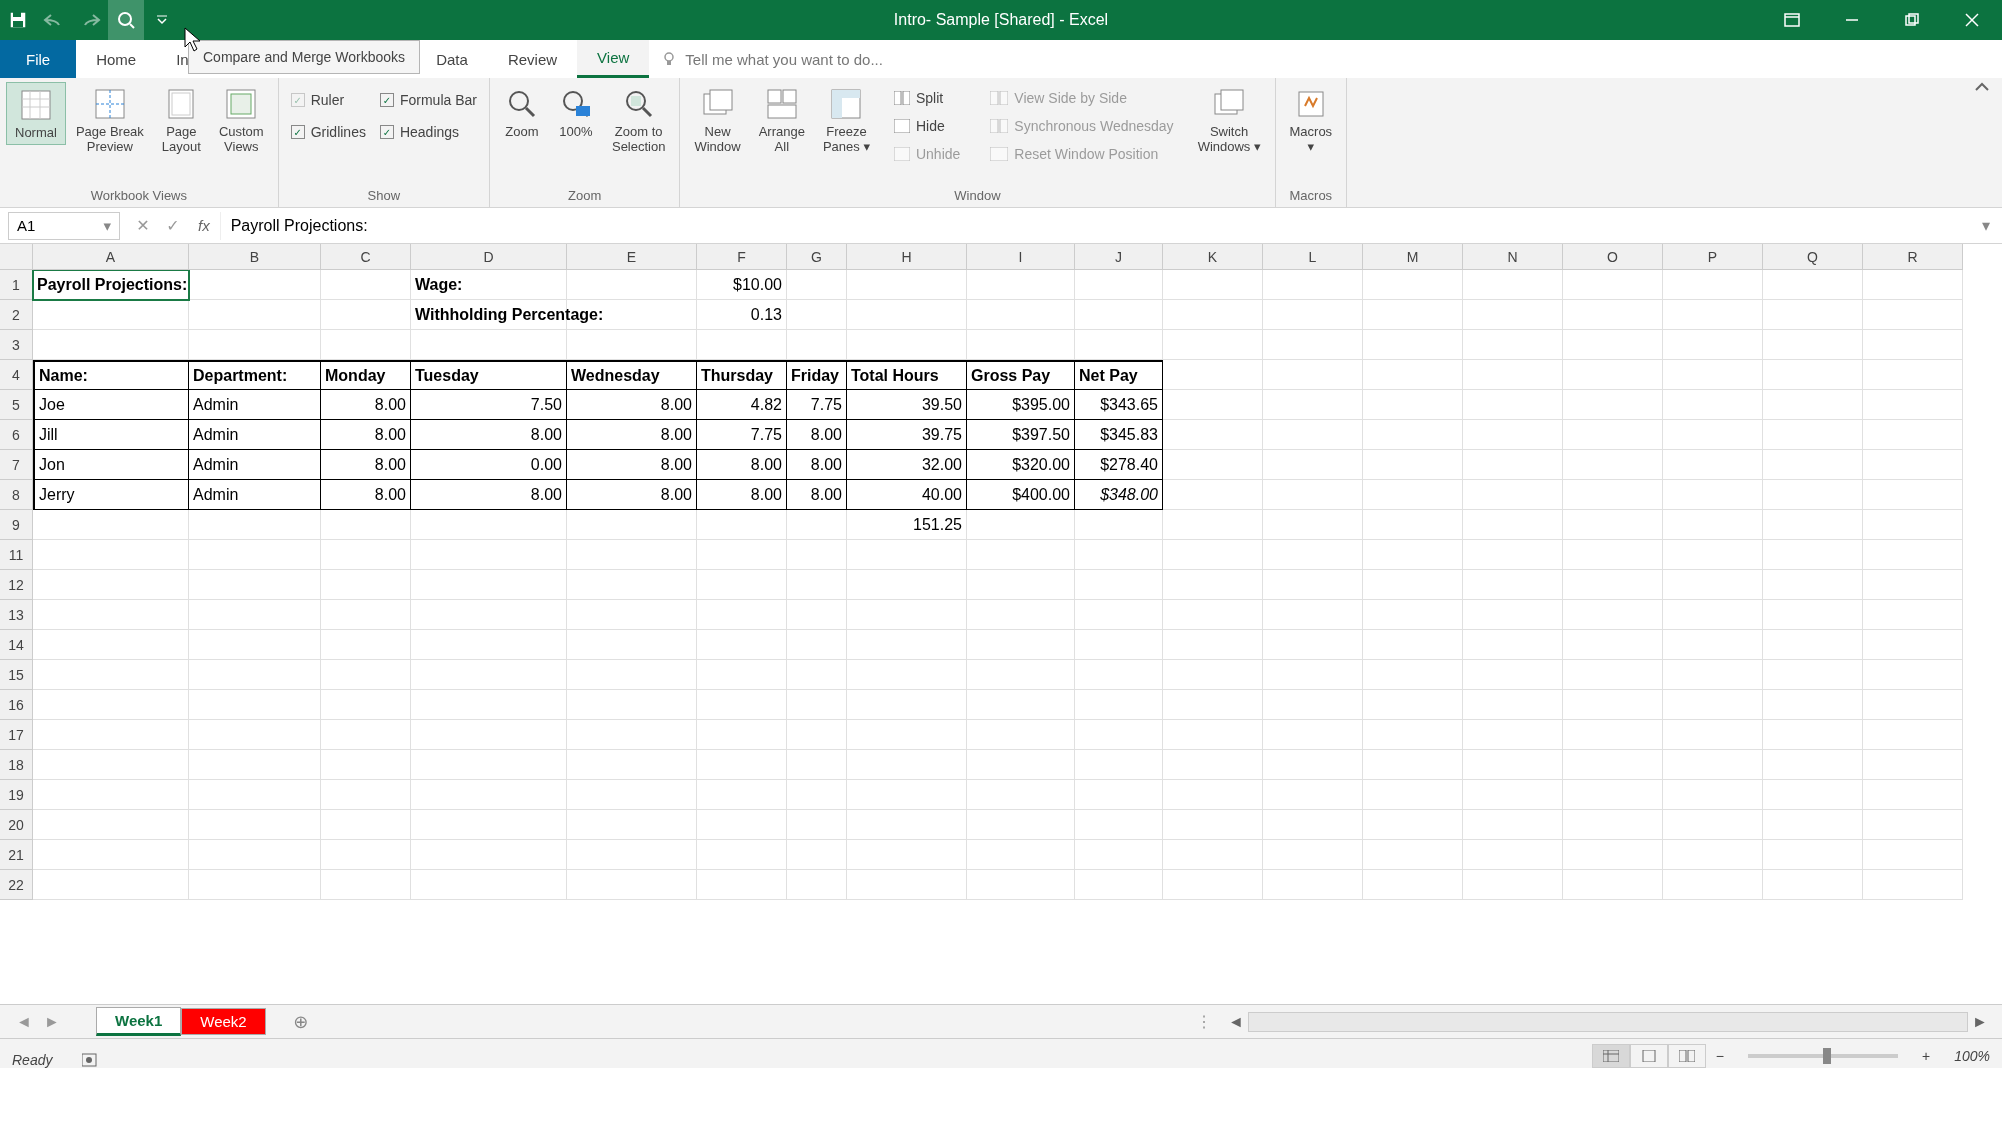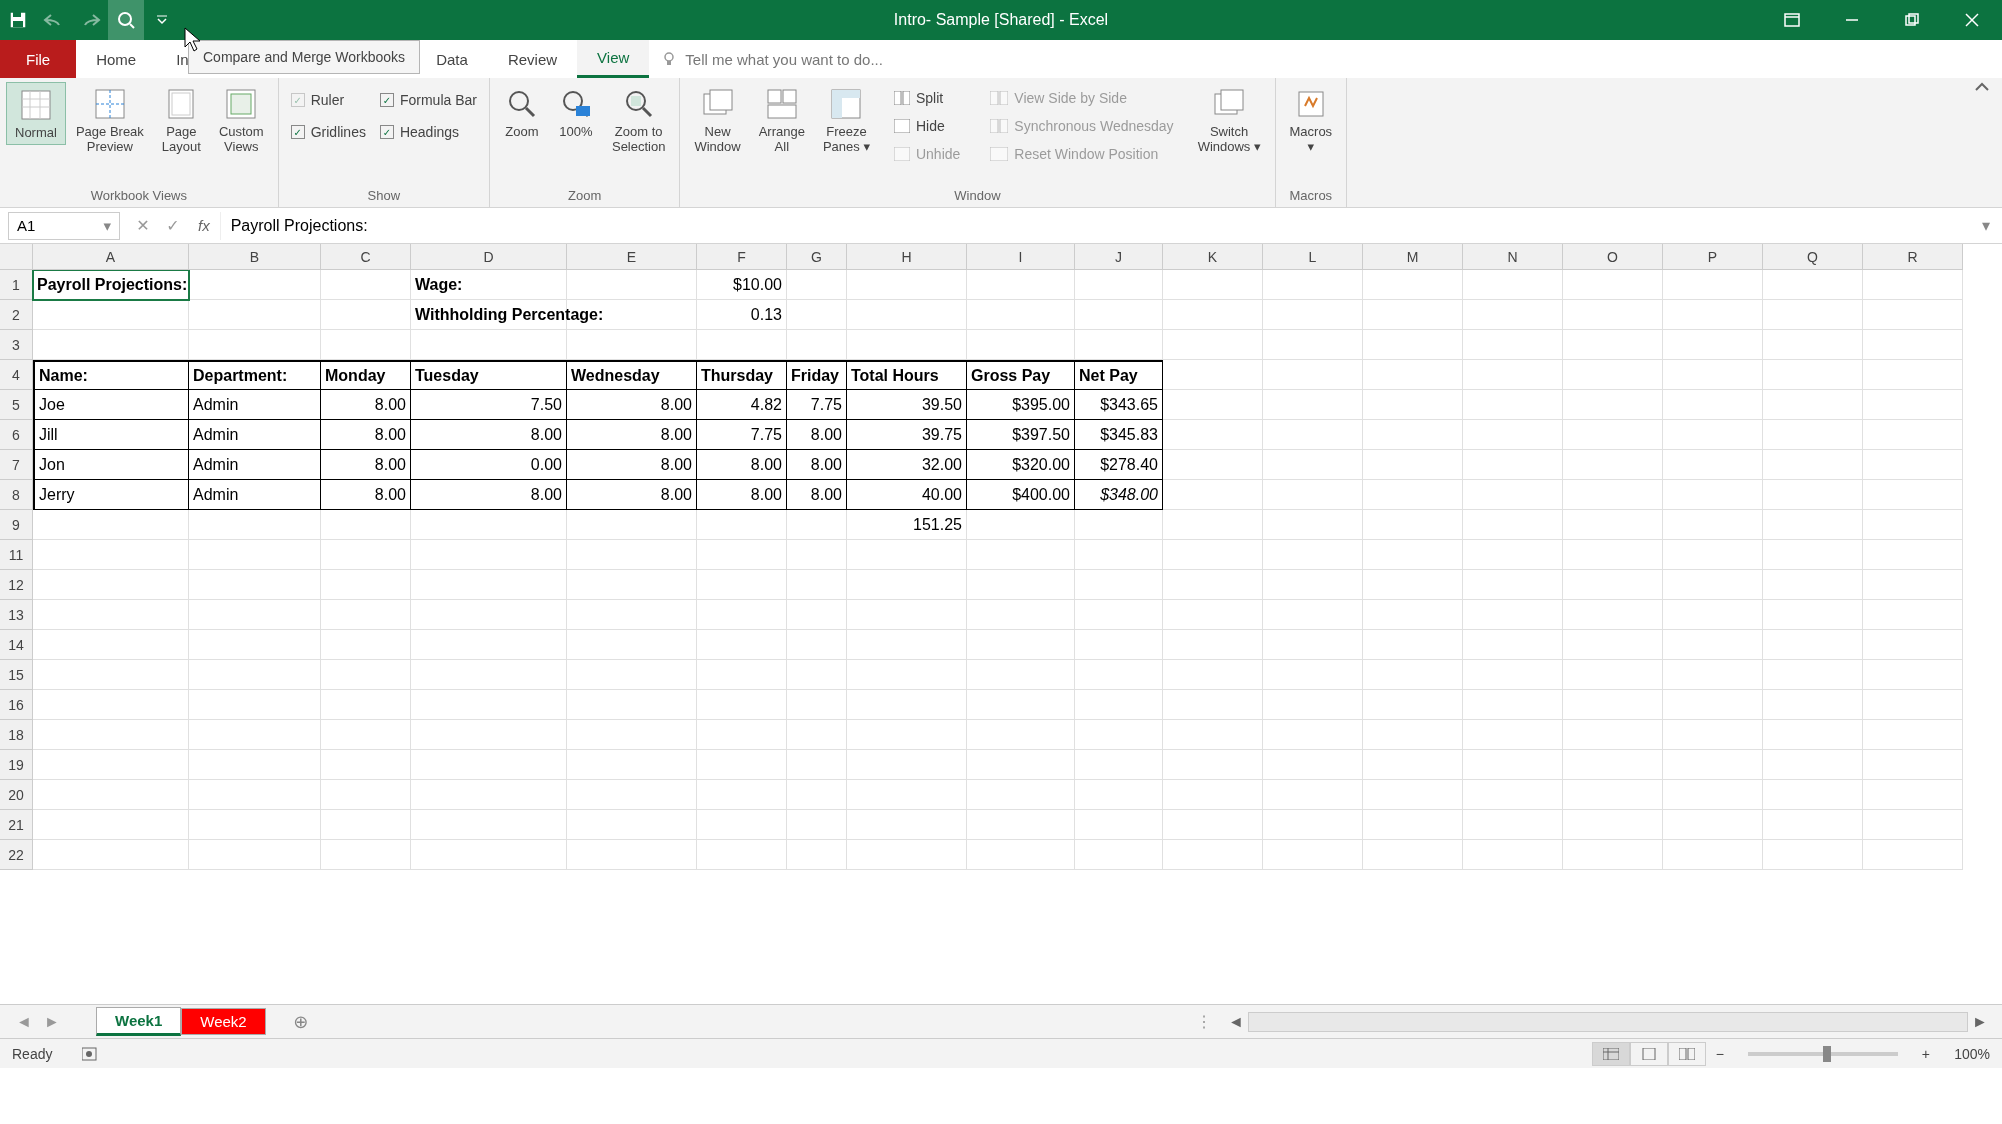--- a/index.html
+++ b/index.html
@@ -13,21 +13,21 @@
 .qat-btn.disabled { opacity: 0.5; }
 .title-text { position: absolute; left: 50%; transform: translateX(-50%); font-size: 16px; }
 .win-ctrls { display: flex; margin-left: auto; }
 .win-btn { width: 60px; height: 40px; display: flex; align-items: center; justify-content: center; cursor: pointer; }
 
 
 .tooltip { position: absolute; left: 188px; top: 40px; background: #f5f5f5; border: 1px solid #b5b5b5; padding: 8px 14px; font-size: 14px; color: #444; z-index: 100; }
 
 
 .ribbon-tabs { height: 38px; background: #fff; border-bottom: 0; display: flex; align-items: stretch; }
-.file-tab { background: #b91c1c; color: #fff; padding: 0 26px; display: flex; align-items: center; font-size: 15px; }
+.file-tab { background: #0369a1; color: #fff; padding: 0 26px; display: flex; align-items: center; font-size: 15px; }
 .tab { padding: 0 20px; display: flex; align-items: center; font-size: 15px; color: #444; cursor: pointer; }
 .tab.active { color: #0c7340; border-bottom: 3px solid #0c7340; background: #f3f3f3; }
 .tellme { display: flex; align-items: center; font-size: 15px; color: #777; padding: 0 12px; gap: 8px; }
 .right-area { margin-left: auto; display: flex; align-items: center; gap: 30px; padding-right: 20px; font-size: 15px; color: #444; }
 
 
 .ribbon { height: 130px; background: #f3f3f3; border-bottom: 1px solid #d4d4d4; display: flex; }
 .group { border-right: 1px solid #d4d4d4; display: flex; flex-direction: column; padding: 4px 6px 0 6px; }
 .group-items { display: flex; flex: 1; align-items: flex-start; gap: 2px; }
 .group-label { text-align: center; font-size: 13px; color: #666; padding: 2px 0 4px 0; }
@@ -69,21 +69,21 @@
 .nav-arrow { width: 28px; text-align: center; color: #999; }
 .sheet-tab { padding: 4px 18px; border: 1px solid #aaa; background: #fff; font-size: 15px; cursor: pointer; }
 .sheet-tab.active { color: #0c7340; font-weight: bold; border-bottom: 3px solid #0c7340; }
 .sheet-tab.red { background: #ff0000; color: #fff; }
 .add-sheet { width: 30px; text-align: center; font-size: 18px; color: #888; margin-left: 20px; }
 .hscroll { flex: 1; margin-left: auto; display: flex; align-items: center; justify-content: flex-end; }
 .hs-track { width: 720px; height: 20px; background: #e8e8e8; border: 1px solid #ccc; display: flex; align-items: center; }
 .hs-btn { width: 24px; height: 18px; display: flex; align-items: center; justify-content: center; color: #666; }
 
 
-.status-bar { height: 30px; background: #f3f3f3; border-top: 1px solid #ccc; display: flex; align-items: center; padding: 8px 12px; font-size: 14px; color: #444; }
+.status-bar { height: 30px; background: #f3f3f3; border-top: 1px solid #ccc; display: flex; align-items: flex-end; padding: 0 12px; font-size: 14px; color: #444; font-style: italic; }
 .view-btns { margin-left: auto; display: flex; align-items: center; gap: 0; }
 .vb { width: 38px; height: 24px; border: 1px solid #ccc; display: flex; align-items: center; justify-content: center; }
 .zoom-slider { width: 150px; height: 4px; background: #ccc; margin: 0 14px; position: relative; }
 .zoom-thumb { position: absolute; left: 50%; top: -6px; width: 8px; height: 16px; background: #888; }
 
 
 .cursor { position: absolute; left: 184px; top: 27px; z-index: 200; pointer-events: none; }
 
 svg { display: block; }
 </style>
@@ -736,20 +736,41 @@
         <div class="cell" style="width: 100px;"></div>
         <div class="cell" style="width: 100px;"></div>
         <div class="cell" style="width: 100px;"></div>
         <div class="cell" style="width: 100px;"></div>
         <div class="cell" style="width: 100px;"></div>
         <div class="cell" style="width: 100px;"></div>
         <div class="cell" style="width: 100px;"></div>
         <div class="cell" style="width: 100px;"></div>
       </div>
       <div class="row">
+        <div class="row-h">17</div>
+        <div class="cell" style="width: 156px;"></div>
+        <div class="cell" style="width: 132px;"></div>
+        <div class="cell" style="width: 90px;"></div>
+        <div class="cell" style="width: 156px;"></div>
+        <div class="cell" style="width: 130px;"></div>
+        <div class="cell" style="width: 90px;"></div>
+        <div class="cell" style="width: 60px;"></div>
+        <div class="cell" style="width: 120px;"></div>
+        <div class="cell" style="width: 108px;"></div>
+        <div class="cell" style="width: 88px;"></div>
+        <div class="cell" style="width: 100px;"></div>
+        <div class="cell" style="width: 100px;"></div>
+        <div class="cell" style="width: 100px;"></div>
+        <div class="cell" style="width: 100px;"></div>
+        <div class="cell" style="width: 100px;"></div>
+        <div class="cell" style="width: 100px;"></div>
+        <div class="cell" style="width: 100px;"></div>
+        <div class="cell" style="width: 100px;"></div>
+      </div>
+      <div class="row">
         <div class="row-h">18</div>
         <div class="cell" style="width: 156px;"></div>
         <div class="cell" style="width: 132px;"></div>
         <div class="cell" style="width: 90px;"></div>
         <div class="cell" style="width: 156px;"></div>
         <div class="cell" style="width: 130px;"></div>
         <div class="cell" style="width: 90px;"></div>
         <div class="cell" style="width: 60px;"></div>
         <div class="cell" style="width: 120px;"></div>
         <div class="cell" style="width: 108px;"></div>

